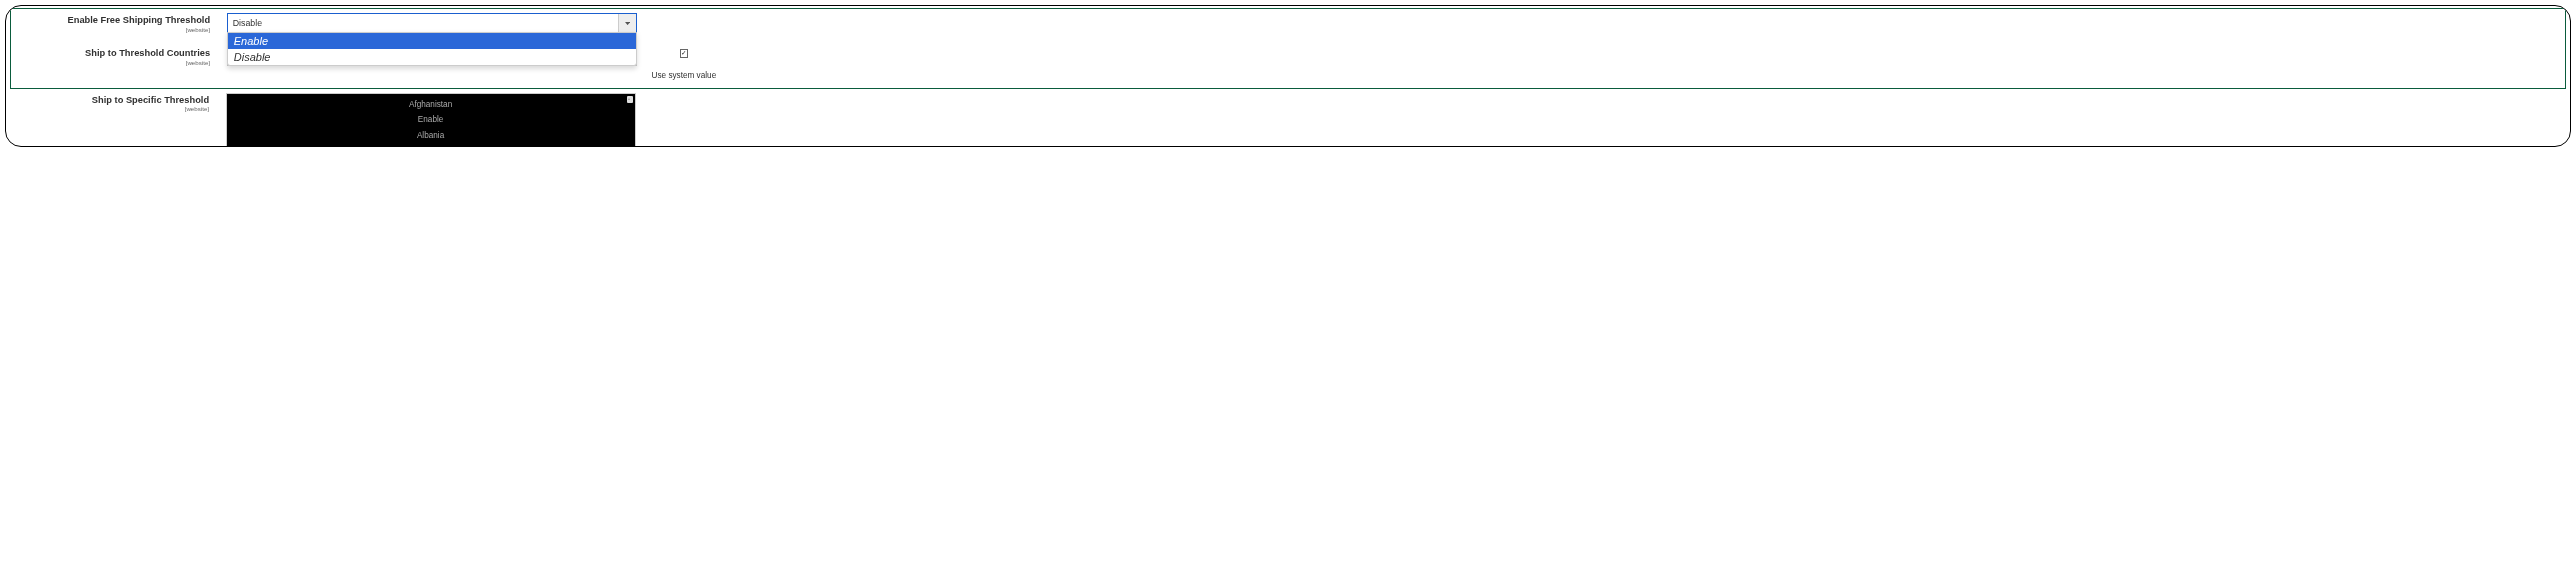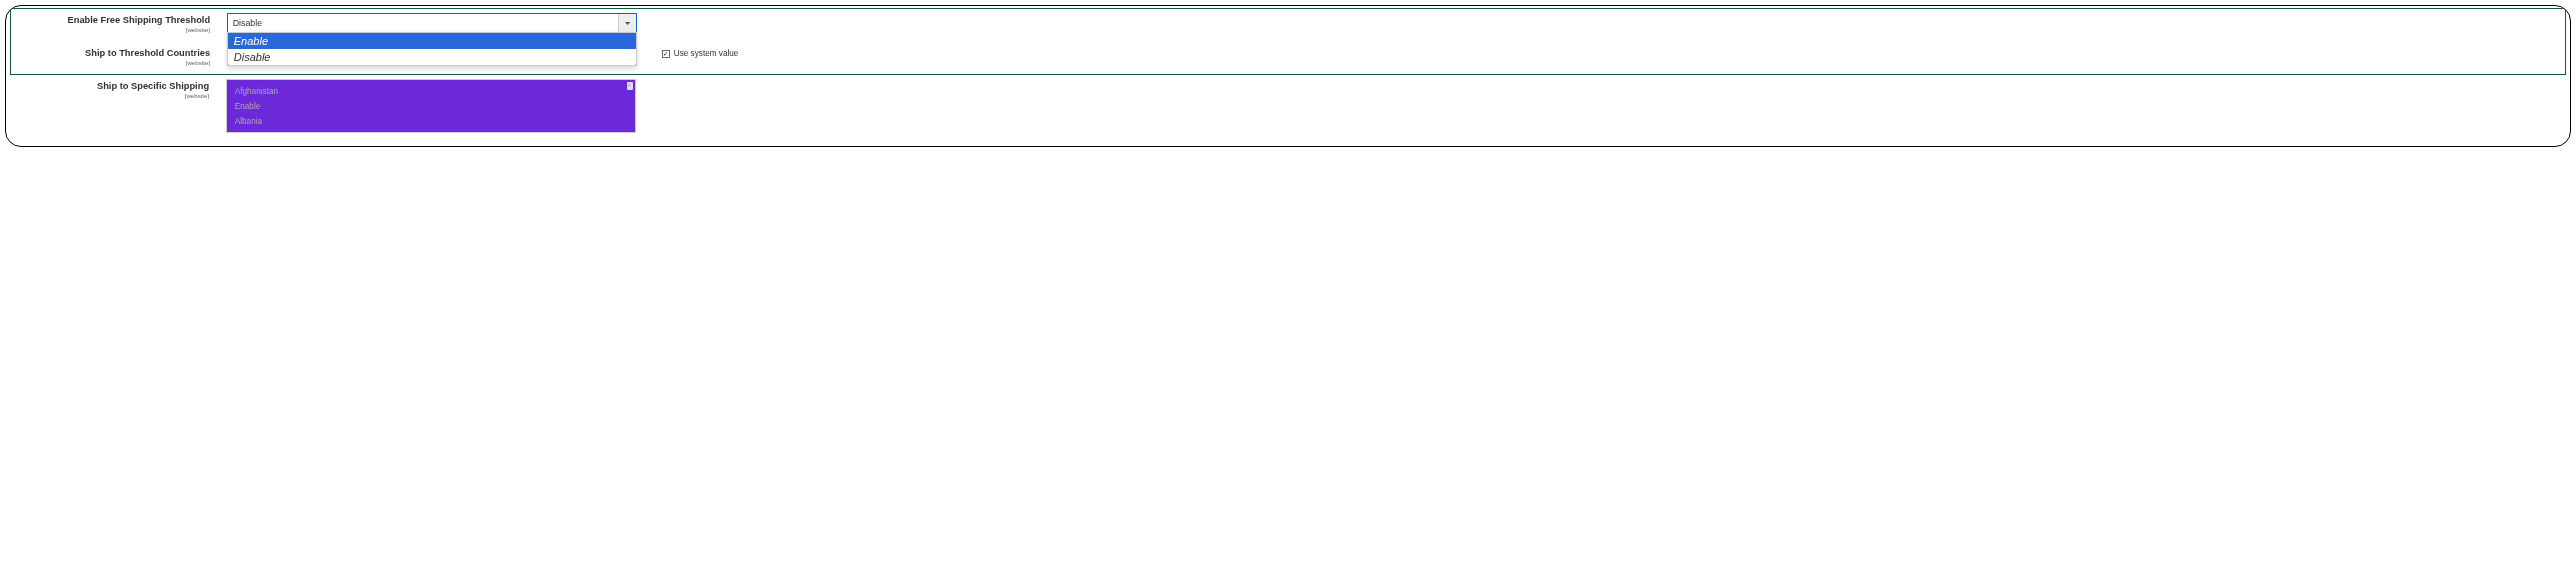--- a/index.html
+++ b/index.html
@@ -48,25 +48,26 @@
       font-size: 6.2px;
       color: #666;
       display: block;
       margin-top: 0px;
     }
     .control-col {
       width: 410px;
       position: relative;
     }
     .side-col {
-      padding-left: 25px;
+      padding-left: 15px;
       padding-top: 3.1px;
       display: flex;
       align-items: center;
-      gap: 4px;
+      gap: 13px;
+      flex-direction: column;
     }
     .select-box {
       width: 100%;
       height: 19.6px;
       border: 0.5px solid #1a5fcf;
       background: #fff;
       display: flex;
       align-items: center;
       padding: 0 5.2px;
       font-size: 8.8px;
@@ -127,23 +128,24 @@
       line-height: 1;
     }
     .side-label {
       font-size: 8.2px;
       color: #303030;
     }
     .multiselect-box {
       width: 100%;
       min-height: 46px;
       border: 0.5px solid #ccc;
-      background: #6d28d9;
+      background: #000000;
       position: relative;
       padding: 3.1px 8.2px;
+      text-align: center;
     }
     .ms-item {
       font-size: 8.2px;
       color: #aaa;
       padding: 3.1px 0;
     }
     .scrollbar-indicator {
       position: absolute;
       right: 1.5px;
       top: 2.1px;
@@ -212,21 +214,21 @@
           <span>✓</span>
         </span>
         <span class="side-label">Use system value</span>
       </div>
     </div>
 
   </div>
 
   <div class="form-row" style="padding:0 9.3px;">
     <div class="label-col">
-      <span class="label-main">Ship to Specific Shipping</span>
+      <span class="label-main">Ship to Specific Threshold</span>
       <span class="label-scope">[website]</span>
     </div>
     <div class="control-col">
       <div class="multiselect-box">
         <div class="ms-item">Afghanistan</div>
         <div class="ms-item">Enable</div>
         <div class="ms-item">Albania</div>
         <div class="scrollbar-indicator"></div>
       </div>
     </div>

